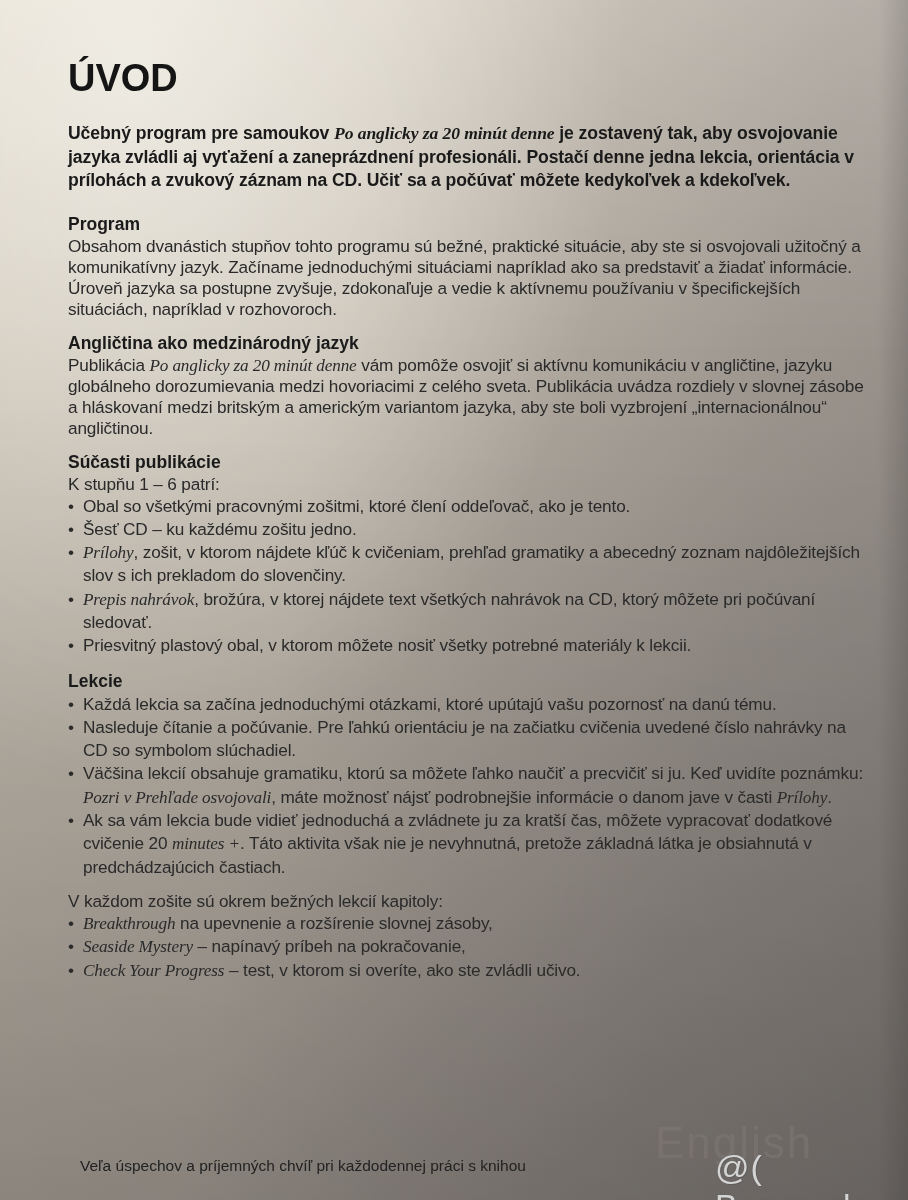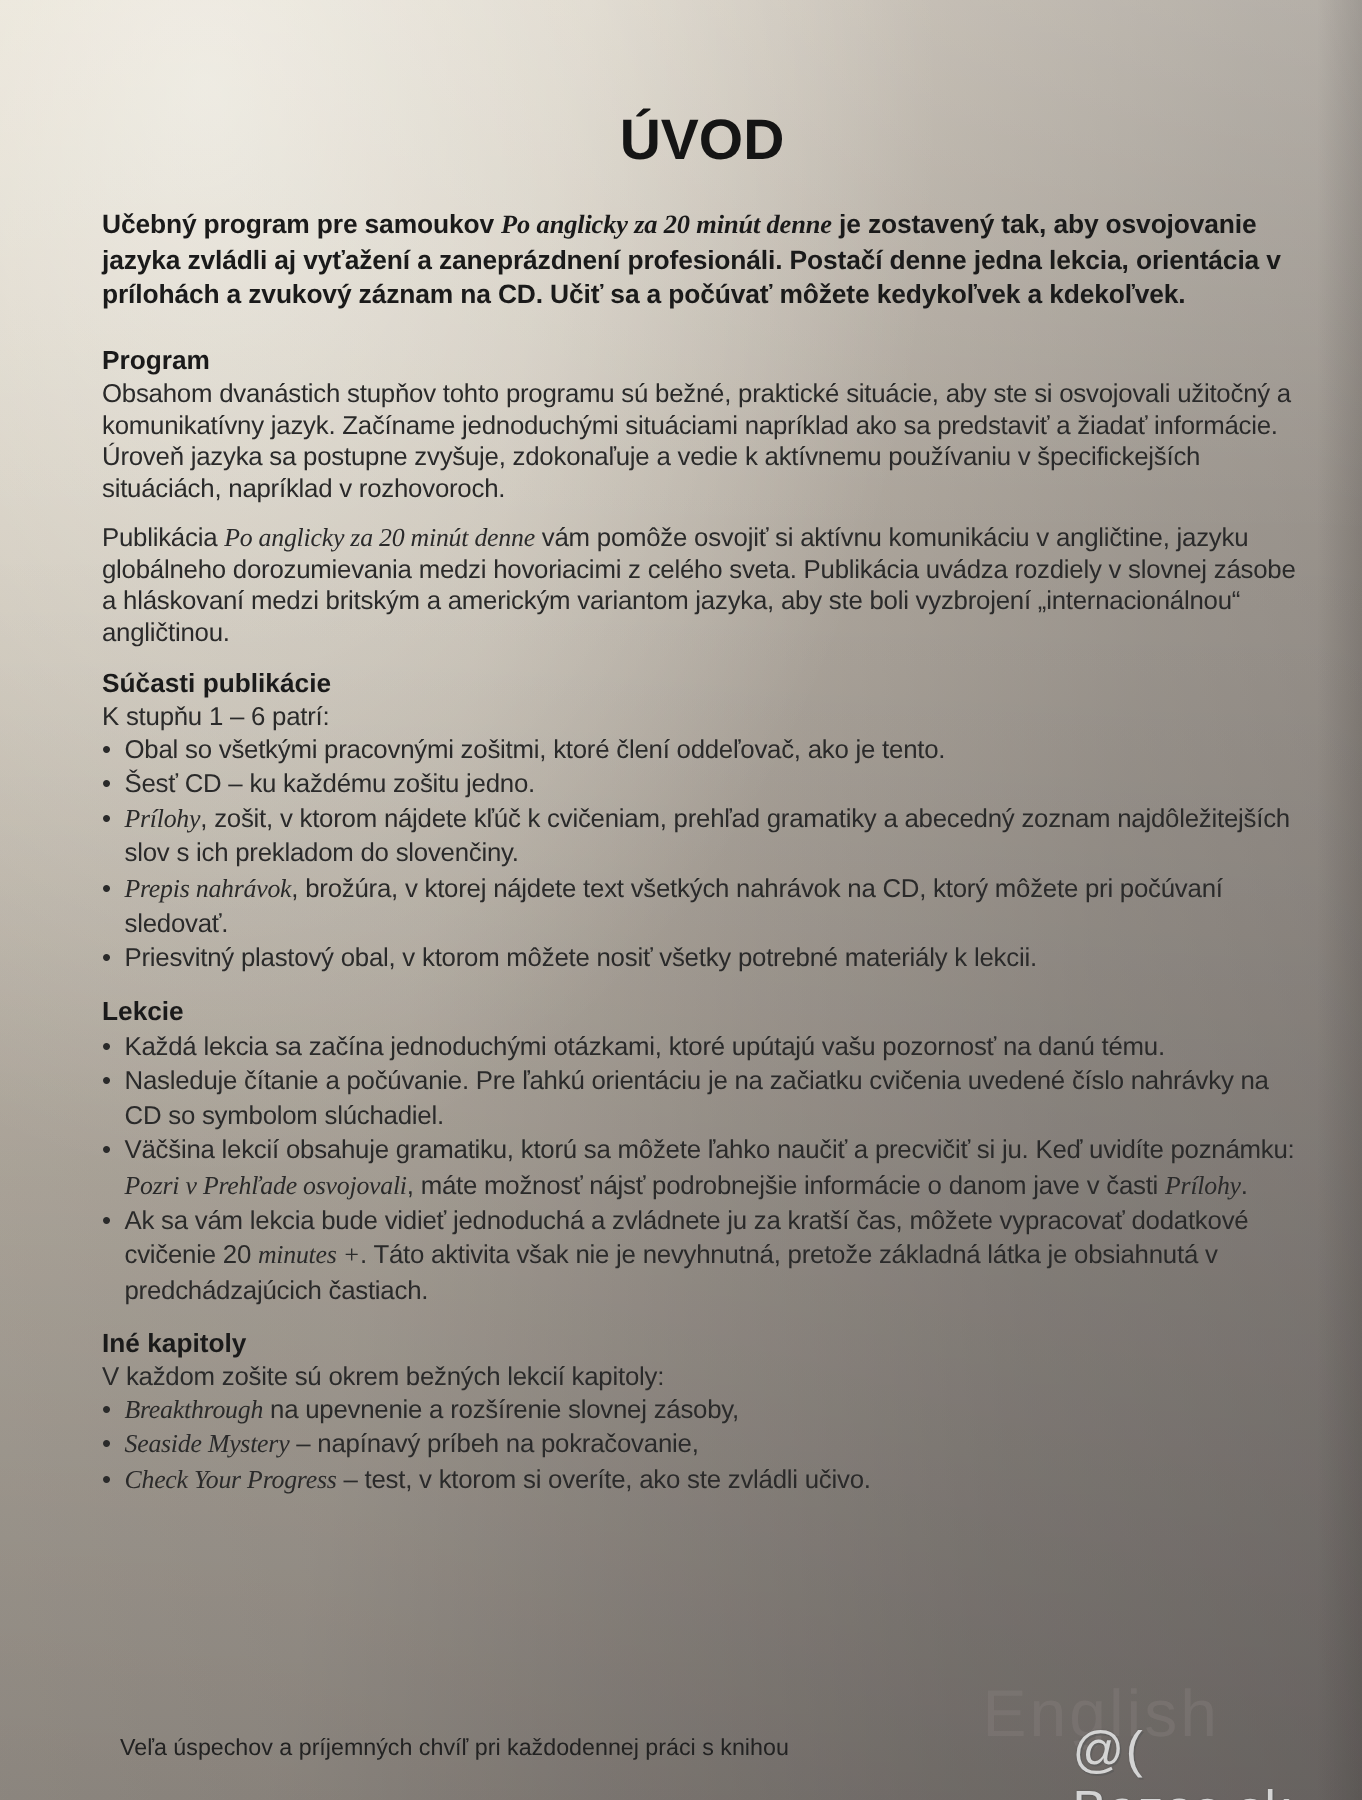--- a/index.html
+++ b/index.html
@@ -17,22 +17,22 @@
   .shade {
     position: absolute; left: 0; top: 0; width: 908px; height: 1200px; pointer-events: none;
     background: linear-gradient(180deg, rgba(255,255,255,0.15) 0%, rgba(0,0,0,0) 30%, rgba(0,0,0,0.12) 100%);
   }
   .edge-right {
     position: absolute; right: 0; top: 0; width: 30px; height: 1200px;
     background: linear-gradient(90deg, rgba(0,0,0,0) 0%, rgba(70,65,62,0.25) 100%);
   }
   .content { position: absolute; left: 68px; top: 56px; width: 800px; }
   h1 {
-    margin: 16px 0 22px 0; font-size: 38px; font-weight: bold; letter-spacing: 0px;
-    color: #151515; line-height: 44px; text-align: center;
+    margin: 0 0 22px 0; font-size: 38px; font-weight: bold; letter-spacing: 0px;
+    color: #151515; line-height: 44px;
   }
   .intro {
     font-weight: bold; font-size: 17.6px; line-height: 23.5px; margin: 0 0 20px 0; color: #1a1a1a;
     letter-spacing: -0.1px;
   }
   .section { margin: 0 0 12px 0; }
   .section h2 {
     margin: 0; font-size: 17.5px; font-weight: bold; line-height: 23px; color: #1a1a1a;
   }
   .section p { margin: 0; font-size: 17.2px; line-height: 21px; color: #2a2a2a; letter-spacing: -0.15px; }
@@ -64,20 +64,21 @@
     <h1>ÚVOD</h1>
 
     <p class="intro"><span>Učebný program pre samoukov </span><em>Po anglicky za 20 minút denne</em><span> je zostavený tak, aby osvojovanie jazyka zvládli aj vyťažení a zaneprázdnení profesionáli. Postačí denne jedna lekcia, orientácia v prílohách a zvukový záznam na CD. Učiť sa a počúvať môžete kedykoľvek a kdekoľvek.</span></p>
 
     <div class="section">
       <h2>Program</h2>
       <p>Obsahom dvanástich stupňov tohto programu sú bežné, praktické situácie, aby ste si osvojovali užitočný a komunikatívny jazyk. Začíname jednoduchými situáciami napríklad ako sa predstaviť a žiadať informácie. Úroveň jazyka sa postupne zvyšuje, zdokonaľuje a vedie k aktívnemu používaniu v špecifickejších situáciách, napríklad v rozhovoroch.</p>
     </div>
 
     <div class="section">
+      <h2>Angličtina ako medzinárodný jazyk</h2>
       <p><span>Publikácia </span><em>Po anglicky za 20 minút denne</em><span> vám pomôže osvojiť si aktívnu komunikáciu v angličtine, jazyku globálneho dorozumievania medzi hovoriacimi z celého sveta. Publikácia uvádza rozdiely v slovnej zásobe a hláskovaní medzi britským a americkým variantom jazyka, aby ste boli vyzbrojení „internacionálnou“ angličtinou.</span></p>
     </div>
 
     <div class="section">
       <h2>Súčasti publikácie</h2>
       <p>K stupňu 1 – 6 patrí:</p>
       <ul>
         <li><span class="bullet">•</span><span>Obal so všetkými pracovnými zošitmi, ktoré člení oddeľovač, ako je tento.</span></li>
         <li><span class="bullet">•</span><span>Šesť CD – ku každému zošitu jedno.</span></li>
         <li><span class="bullet">•</span><em>Prílohy</em><span>, zošit, v ktorom nájdete kľúč k cvičeniam, prehľad gramatiky a abecedný zoznam najdôležitejších slov s ich prekladom do slovenčiny.</span></li>
@@ -90,21 +91,20 @@
       <h2>Lekcie</h2>
       <ul>
         <li><span class="bullet">•</span><span>Každá lekcia sa začína jednoduchými otázkami, ktoré upútajú vašu pozornosť na danú tému.</span></li>
         <li><span class="bullet">•</span><span>Nasleduje čítanie a počúvanie. Pre ľahkú orientáciu je na začiatku cvičenia uvedené číslo nahrávky na CD so symbolom slúchadiel.</span></li>
         <li><span class="bullet">•</span><span>Väčšina lekcií obsahuje gramatiku, ktorú sa môžete ľahko naučiť a precvičiť si ju. Keď uvidíte poznámku: </span><em>Pozri v Prehľade osvojovali</em><span>, máte možnosť nájsť podrobnejšie informácie o danom jave v časti </span><em>Prílohy</em><span>.</span></li>
         <li><span class="bullet">•</span><span>Ak sa vám lekcia bude vidieť jednoduchá a zvládnete ju za kratší čas, môžete vypracovať dodatkové cvičenie 20 </span><em>minutes +</em><span>. Táto aktivita však nie je nevyhnutná, pretože základná látka je obsiahnutá v predchádzajúcich častiach.</span></li>
       </ul>
     </div>
 
     <div class="section">
-      <h2>Iné kapitoly</h2>
       <p>V každom zošite sú okrem bežných lekcií kapitoly:</p>
       <ul>
         <li><span class="bullet">•</span><em>Breakthrough</em><span> na upevnenie a rozšírenie slovnej zásoby,</span></li>
         <li><span class="bullet">•</span><em>Seaside Mystery</em><span> – napínavý príbeh na pokračovanie,</span></li>
         <li><span class="bullet">•</span><em>Check Your Progress</em><span> – test, v ktorom si overíte, ako ste zvládli učivo.</span></li>
       </ul>
     </div>
   </div>
 
   <div class="closing">

